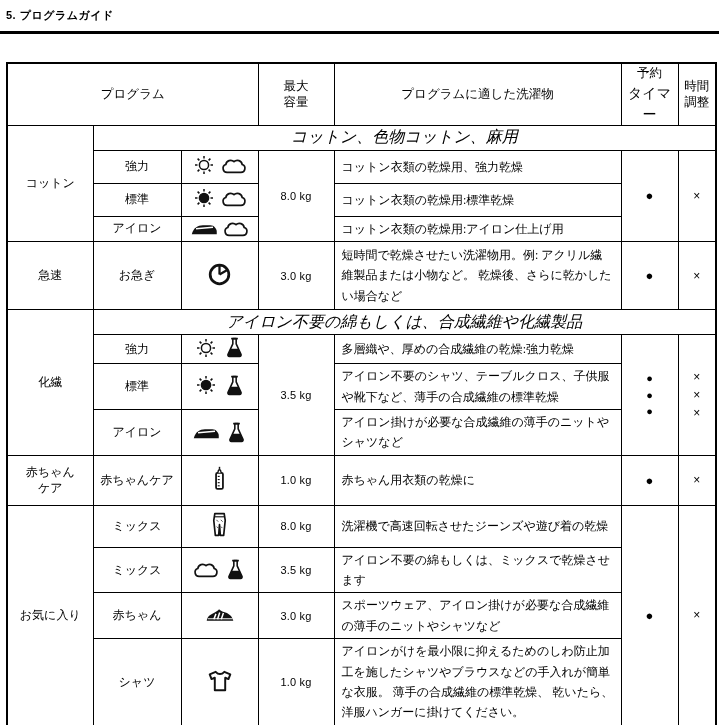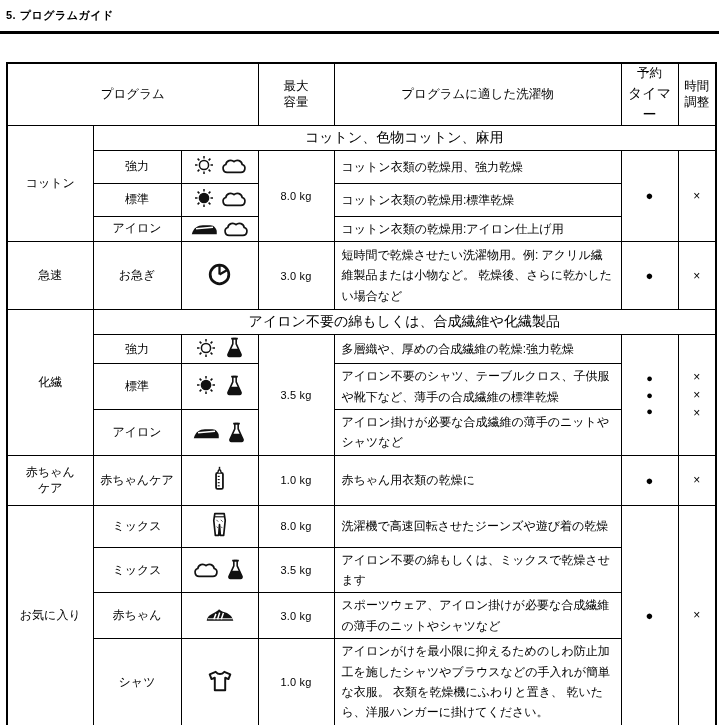--- a/index.html
+++ b/index.html
@@ -14,22 +14,22 @@
     border-collapse:collapse;table-layout:fixed;
     margin:28px 0 0 6px;width:709px;border:2px solid #000;
   }
   .guide td,.guide th{
     border:1px solid #000;font-weight:normal;
     font-size:12px;text-align:center;vertical-align:middle;
     padding:0 2px;overflow:hidden;
   }
   .guide th{font-size:12.5px;}
   .pre{white-space:pre-line;line-height:1.35;margin-top:29px;}
-  td.desc{text-align:left;padding:2px 7px;line-height:1.7;font-size:12px;}
-  td.note{font-size:14px;height:22px;padding:1px 4px;}
+  td.desc{text-align:left;padding:2px 7px;line-height:1.7;font-size:12px;font-family:Liberation Serif, serif;}
+  td.note{font-size:16px;height:22px;padding:1px 4px;font-style:italic;}
   td.cap{font-size:11px;letter-spacing:.2px;}
   td.timer{font-size:13px;}
   td.adjust{font-size:12px;}
   td.timer.multi{font-size:11px;line-height:1.5;}
   td.adjust.multi{line-height:1.5;}
   th.small-sub{line-height:1.5;}
   .sub-sm{font-size:14px;display:block;}
   .icon-pair{display:inline-flex;align-items:center;justify-content:center;gap:5px;}
   .glyph{display:inline-flex;align-items:center;}
   .glyph svg{display:block;}
@@ -299,21 +299,21 @@
   <tr class="h85">
     <td>シャツ</td>
     <td><span class="icon-pair">
             <span class="glyph">
               <svg width="26" height="24" viewBox="0 0 24 22">
                 <path d="M8,2.5 C9.3,4 10.6,4.6 12,4.6 C13.4,4.6 14.7,4 16,2.5 L21.5,4.8 L19.8,9.2 L16.8,8 V19.5 H7.2 V8 L4.2,9.2 L2.5,4.8 Z" fill="#fff" stroke="#111" stroke-width="1.8" stroke-linejoin="round"></path>
               </svg>
             </span>
           </span></td>
     <td class="cap">1.0 kg</td>
-    <td class="desc">アイロンがけを最小限に抑えるためのしわ防止加工を施したシャツやブラウスなどの手入れが簡単な衣服。 衣類を乾燥機にふわりと置き、 乾いたら、洋服ハンガーに掛けてください。</td>
+    <td class="desc">アイロンがけを最小限に抑えるためのしわ防止加工を施したシャツやブラウスなどの手入れが簡単な衣服。 薄手の合成繊維の標準乾燥、 乾いたら、洋服ハンガーに掛けてください。</td>
   </tr>
 
   <tr class="h30">
     <td>お気に入り</td>
     <td>お気に入り</td>
     <td><span class="icon-pair">
             <span class="glyph">
               <svg width="26" height="26" viewBox="0 0 24 24">
                 <path d="M12,2.3 L14.47,9.4 L21.99,9.56 L16,14.1 L18.17,21.29 L12,17 L5.83,21.29 L8,14.1 L2.01,9.56 L9.53,9.4 Z" fill="#fff" stroke="#111" stroke-width="1.7" stroke-linejoin="round"></path>
               </svg>

